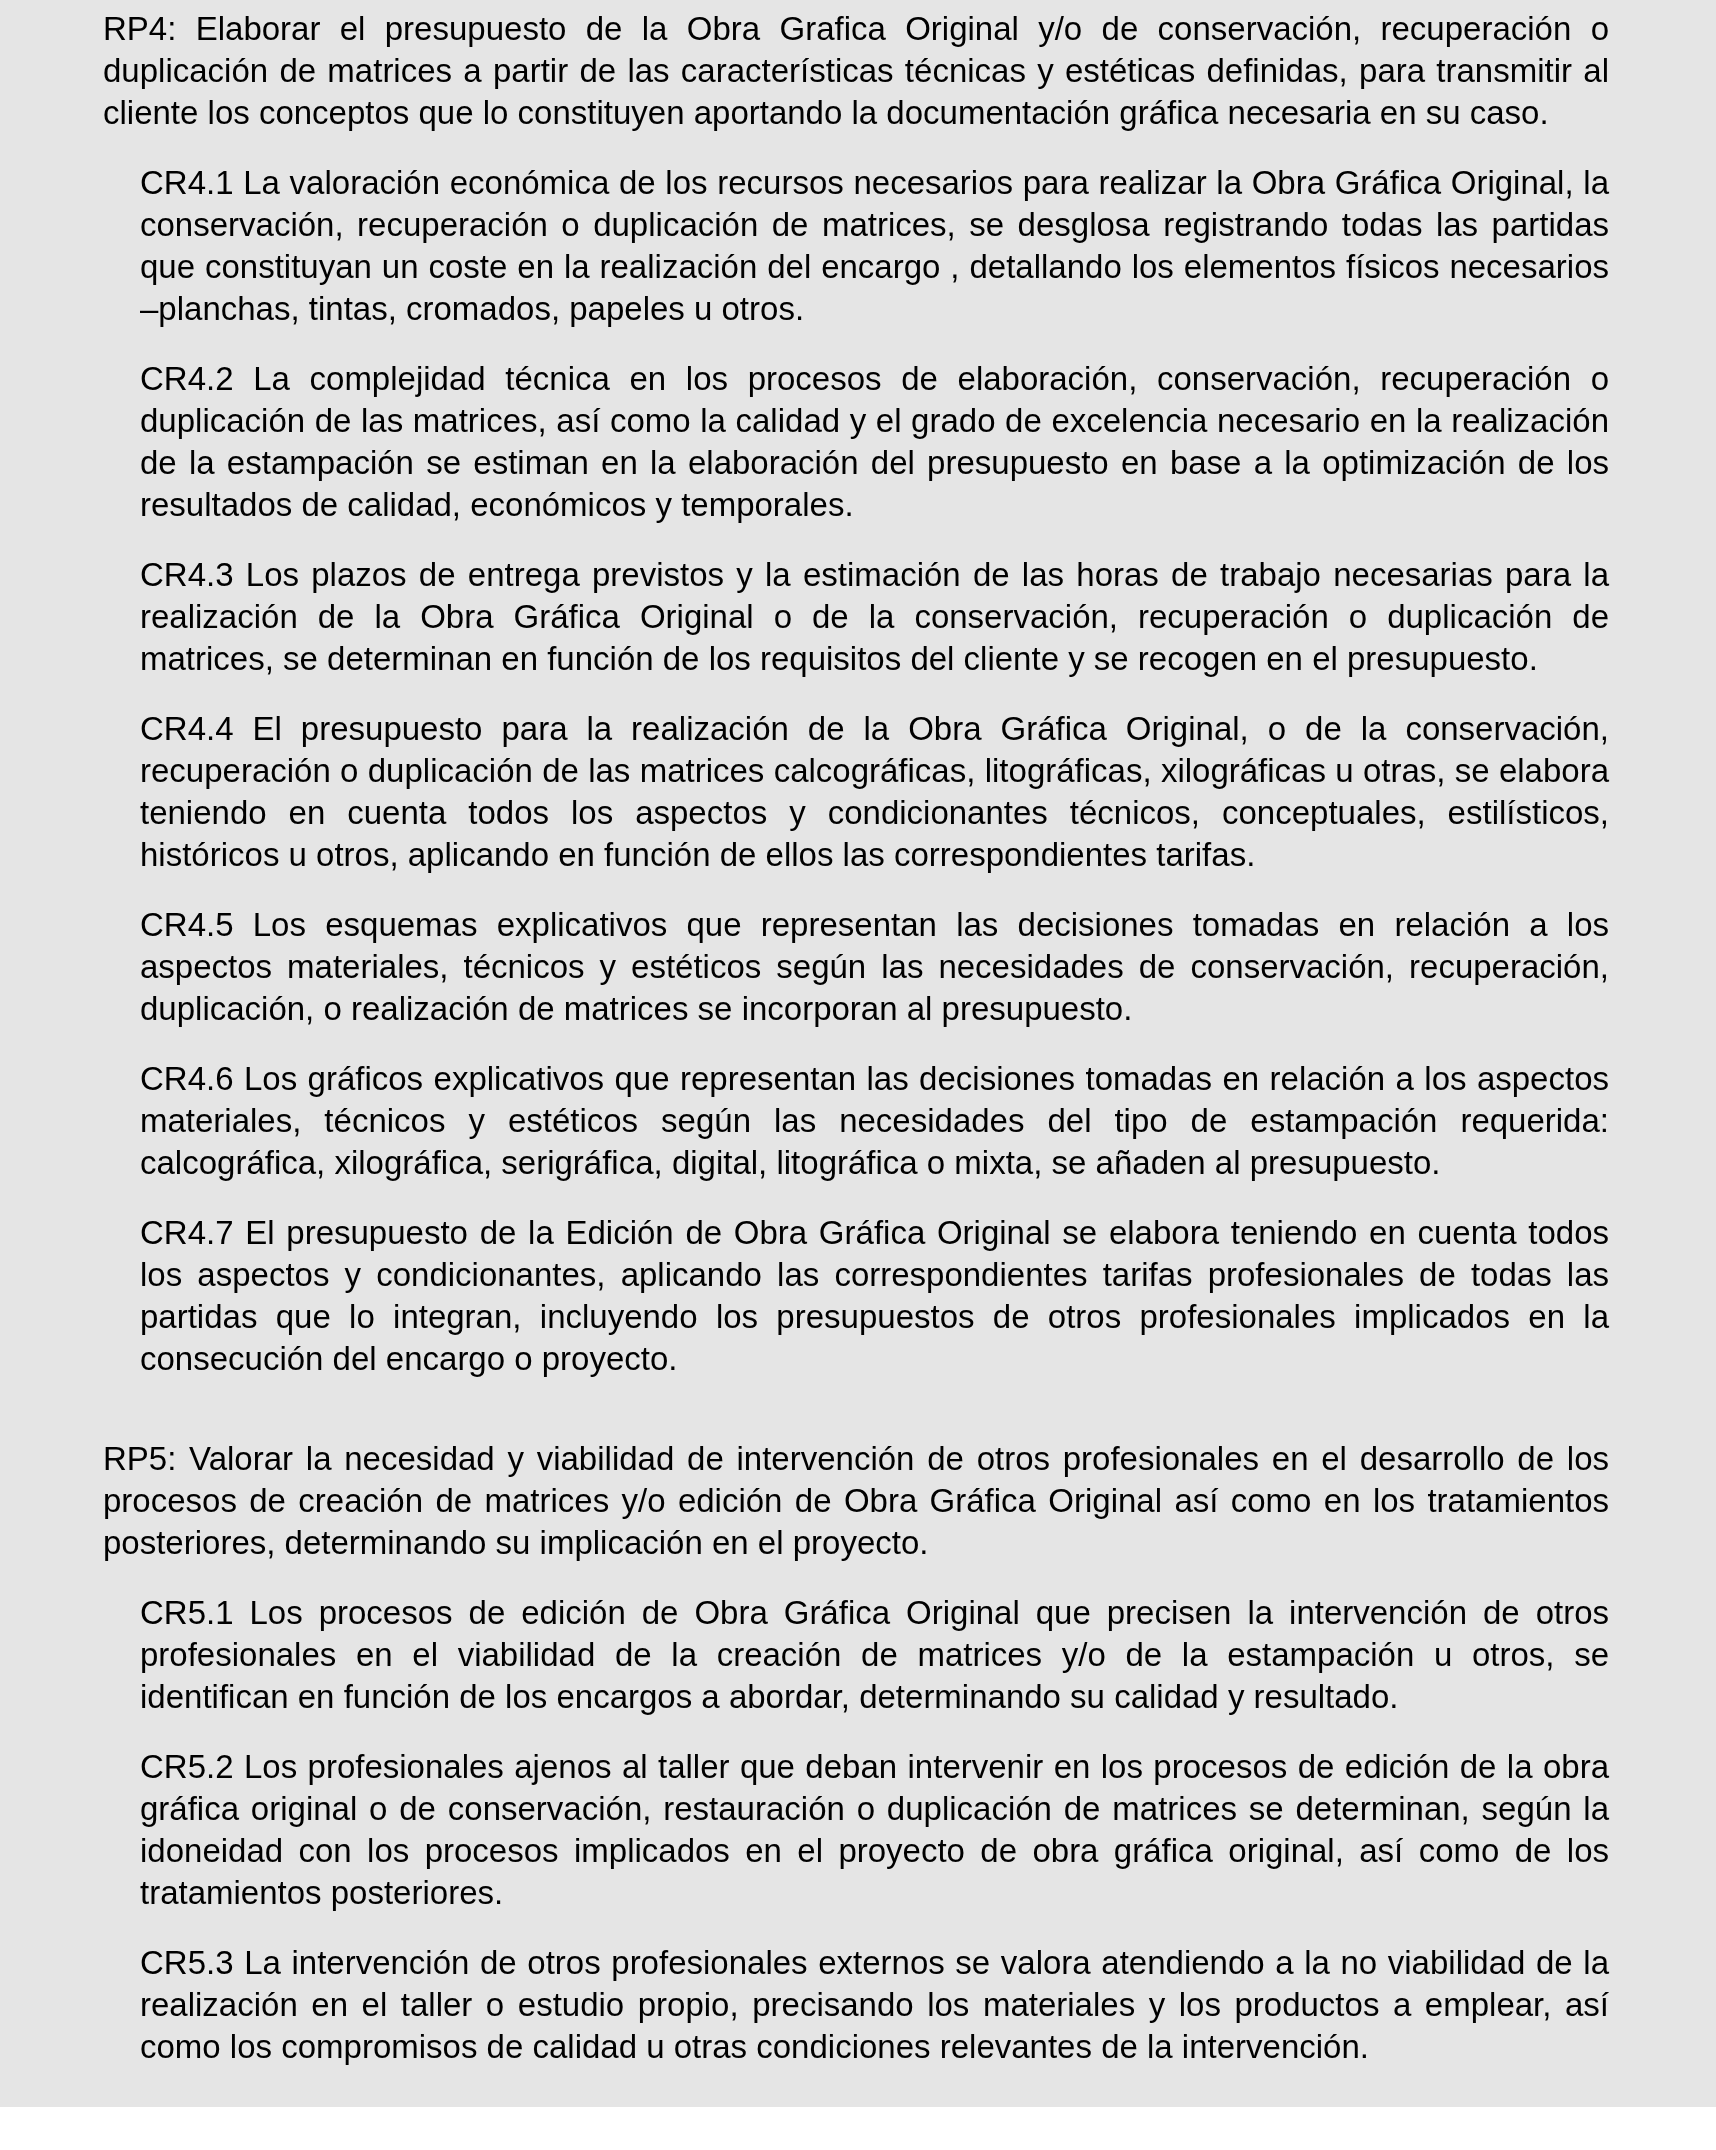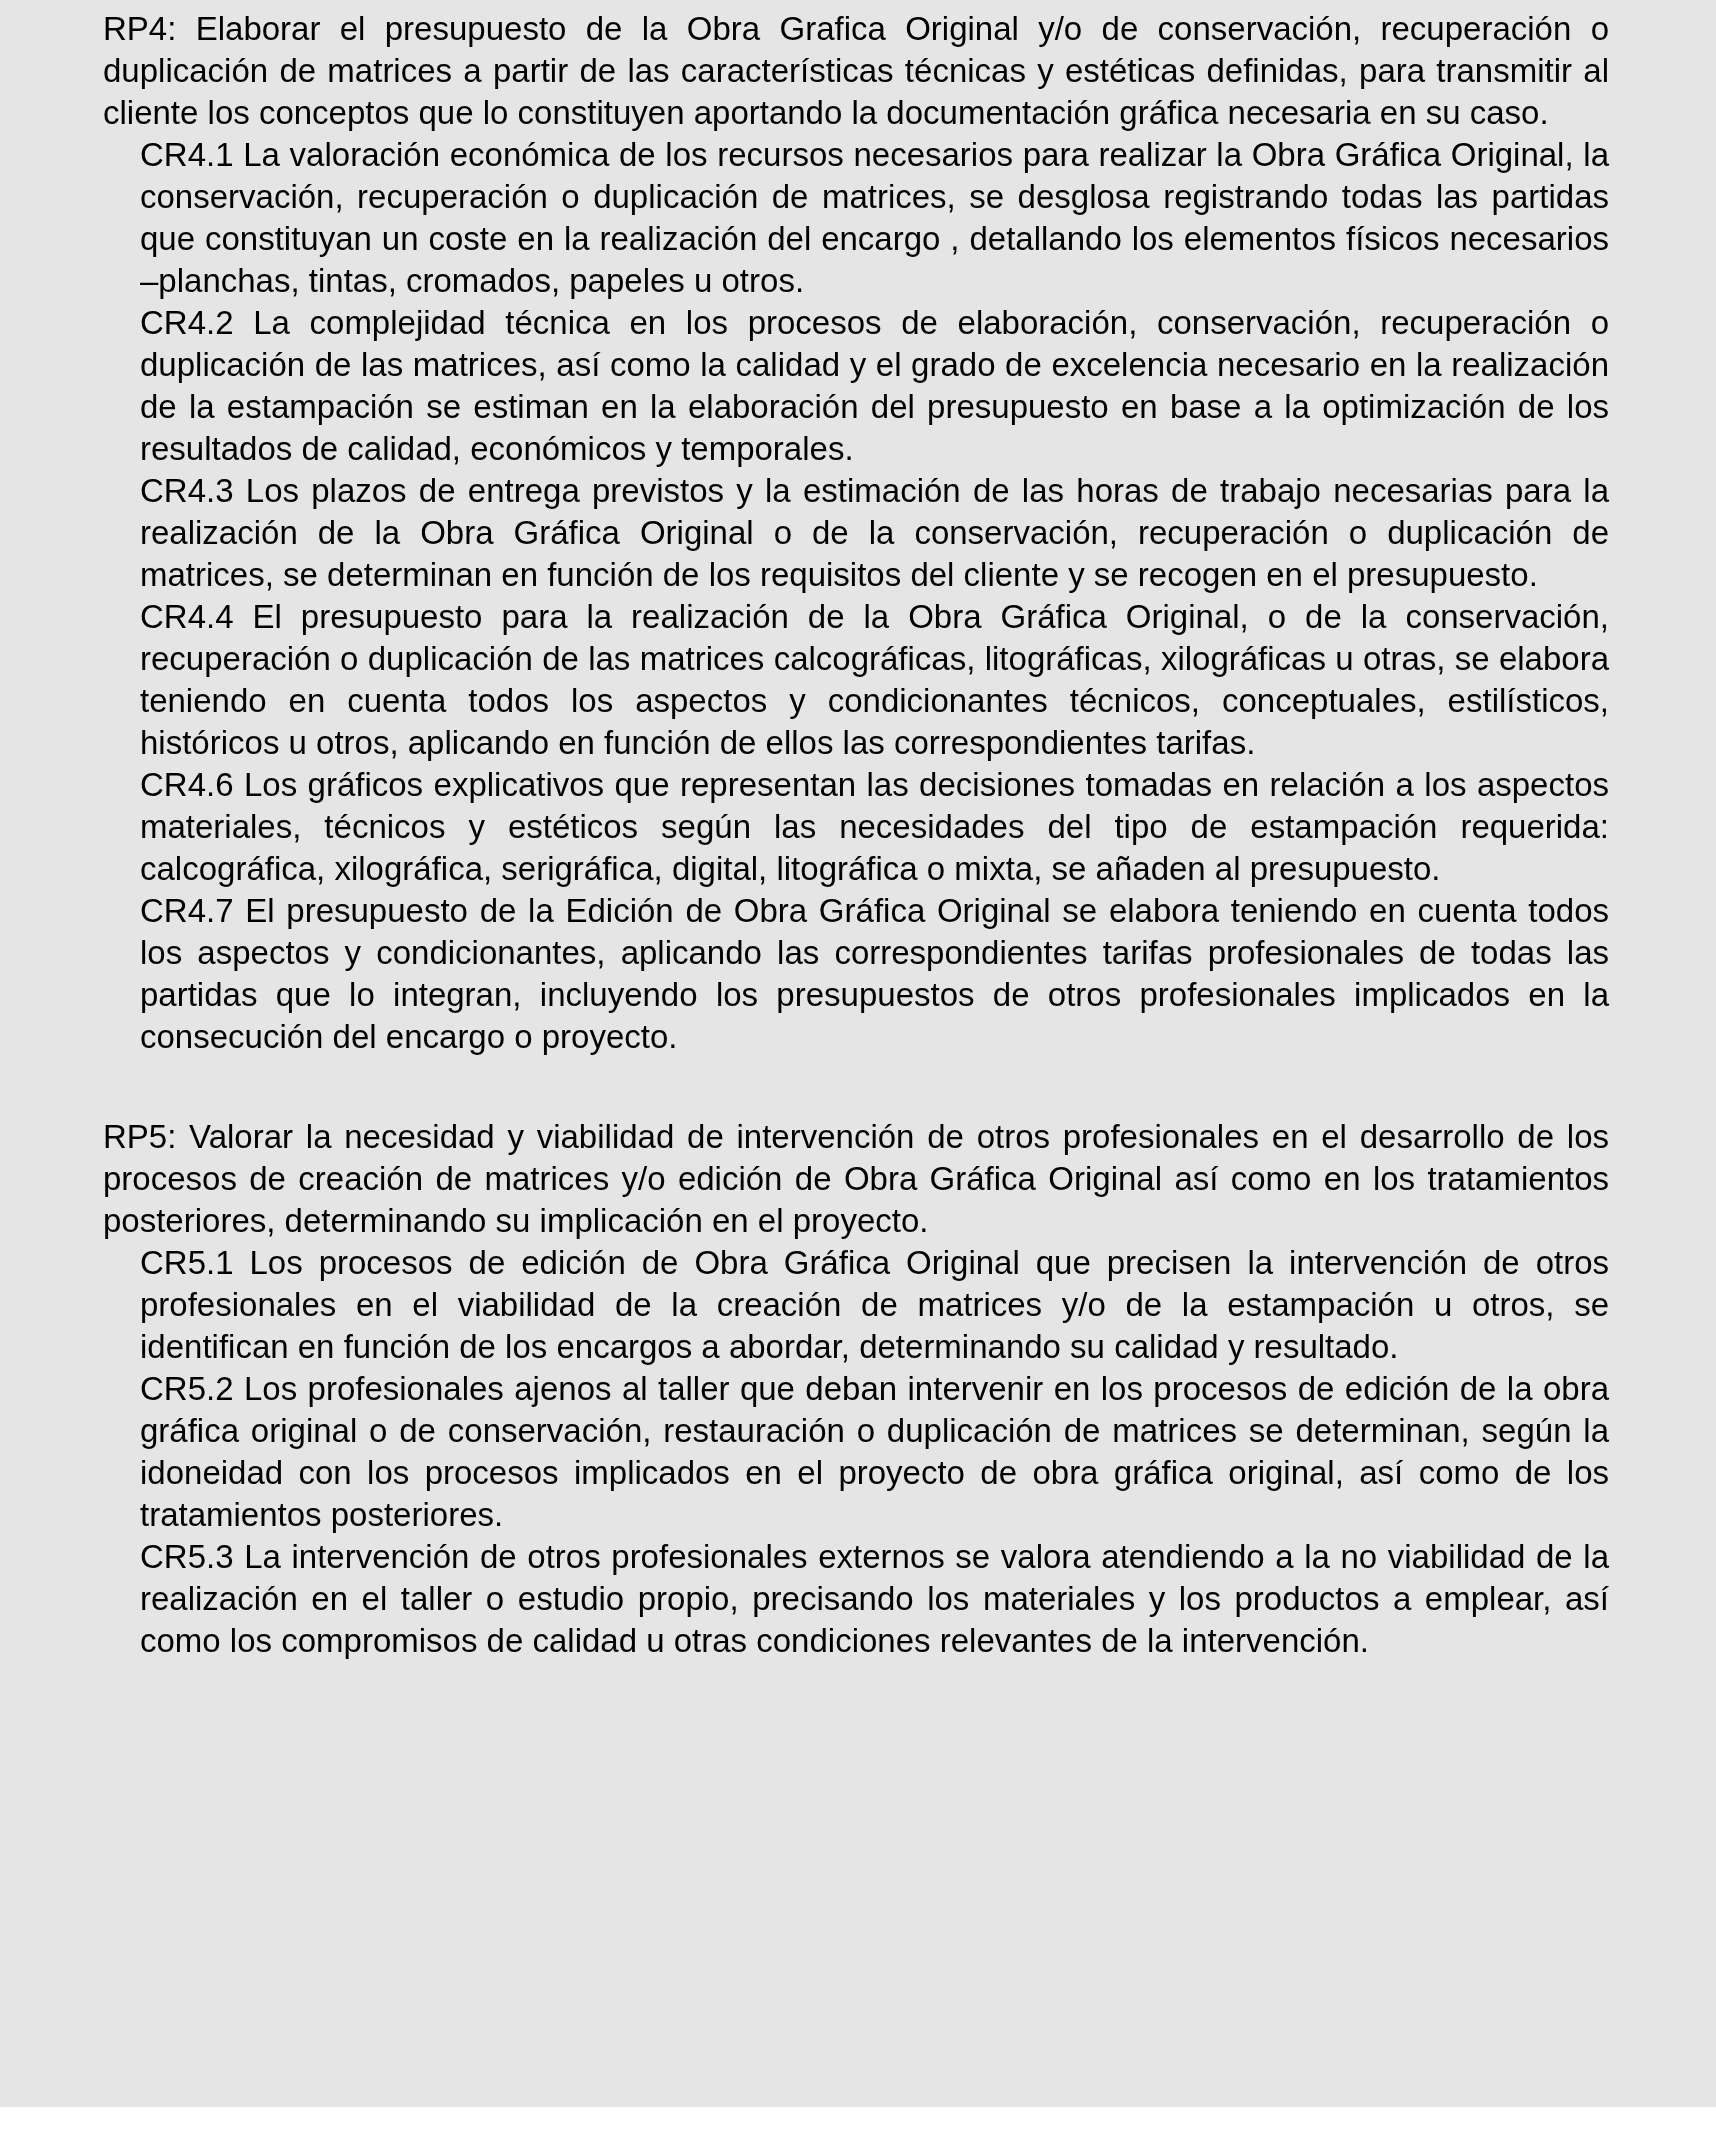--- a/index.html
+++ b/index.html
@@ -20,34 +20,36 @@
     line-height: 42px;
     overflow: hidden;
   }
   .para {
     margin: 0;
     text-align: justify;
     text-justify: inter-word;
   }
   .para.cr {
     margin-left: 37px;
+    margin-top: 28px;
   }
   .para.rp-gap {
     margin-top: 58px;
   }
 </style>
 </head>
 <body>
 
 <div class="page">
   <p class="para rp">RP4: Elaborar el presupuesto de la Obra Grafica Original y/o de conservación, recuperación o duplicación de matrices a partir de las características técnicas y estéticas definidas, para transmitir al cliente los conceptos que lo constituyen aportando la documentación gráfica necesaria en su caso.</p>
   <p class="para cr">CR4.1 La valoración económica de los recursos necesarios para realizar la Obra Gráfica Original, la conservación, recuperación o duplicación de matrices, se desglosa registrando todas las partidas que constituyan un coste en la realización del encargo , detallando los elementos físicos necesarios –planchas, tintas, cromados, papeles u otros.</p>
   <p class="para cr">CR4.2 La complejidad técnica en los procesos de elaboración, conservación, recuperación o duplicación de las matrices, así como la calidad y el grado de excelencia necesario en la realización de la estampación se estiman en la elaboración del presupuesto en base a la optimización de los resultados de calidad, económicos y temporales.</p>
   <p class="para cr">CR4.3 Los plazos de entrega previstos y la estimación de las horas de trabajo necesarias para la realización de la Obra Gráfica Original o de la conservación, recuperación o duplicación de matrices, se determinan en función de los requisitos del cliente y se recogen en el presupuesto.</p>
   <p class="para cr">CR4.4 El presupuesto para la realización de la Obra Gráfica Original, o de la conservación, recuperación o duplicación de las matrices calcográficas, litográficas, xilográficas u otras, se elabora teniendo en cuenta todos los aspectos y condicionantes técnicos, conceptuales, estilísticos, históricos u otros, aplicando en función de ellos las correspondientes tarifas.</p>
+  <p class="para cr">CR4.5 Los esquemas explicativos que representan las decisiones tomadas en relación a los aspectos materiales, técnicos y estéticos según las necesidades de conservación, recuperación, duplicación, o realización de matrices se incorporan al presupuesto.</p>
   <p class="para cr">CR4.6 Los gráficos explicativos que representan las decisiones tomadas en relación a los aspectos materiales, técnicos y estéticos según las necesidades del tipo de estampación requerida: calcográfica, xilográfica, serigráfica, digital, litográfica o mixta, se añaden al presupuesto.</p>
   <p class="para cr">CR4.7 El presupuesto de la Edición de Obra Gráfica Original se elabora teniendo en cuenta todos los aspectos y condicionantes, aplicando las correspondientes tarifas profesionales de todas las partidas que lo integran, incluyendo los presupuestos de otros profesionales implicados en la consecución del encargo o proyecto.</p>
   <p class="para rp rp-gap">RP5: Valorar la necesidad y viabilidad de intervención de otros profesionales en el desarrollo de los procesos de creación de matrices y/o edición de Obra Gráfica Original así como en los tratamientos posteriores, determinando su implicación en el proyecto.</p>
   <p class="para cr">CR5.1 Los procesos de edición de Obra Gráfica Original que precisen la intervención de otros profesionales en el viabilidad de la creación de matrices y/o de la estampación u otros, se identifican en función de los encargos a abordar, determinando su calidad y resultado.</p>
   <p class="para cr">CR5.2 Los profesionales ajenos al taller que deban intervenir en los procesos de edición de la obra gráfica original o de conservación, restauración o duplicación de matrices se determinan, según la idoneidad con los procesos implicados en el proyecto de obra gráfica original, así como de los tratamientos posteriores.</p>
   <p class="para cr">CR5.3 La intervención de otros profesionales externos se valora atendiendo a la no viabilidad de la realización en el taller o estudio propio, precisando los materiales y los productos a emplear, así como los compromisos de calidad u otras condiciones relevantes de la intervención.</p>
 </div>
 
 
 </body></html>

